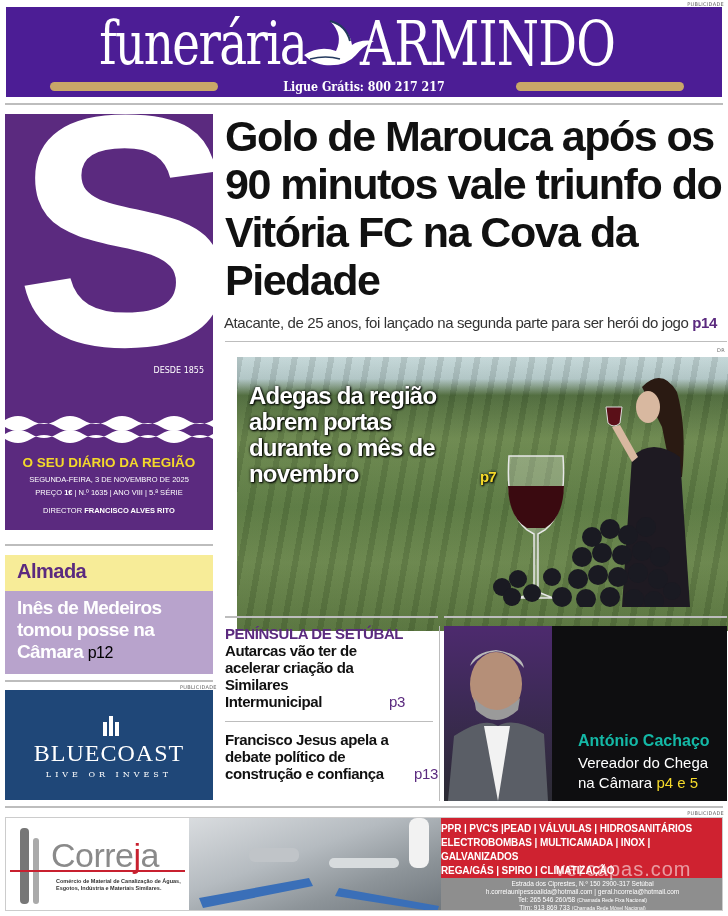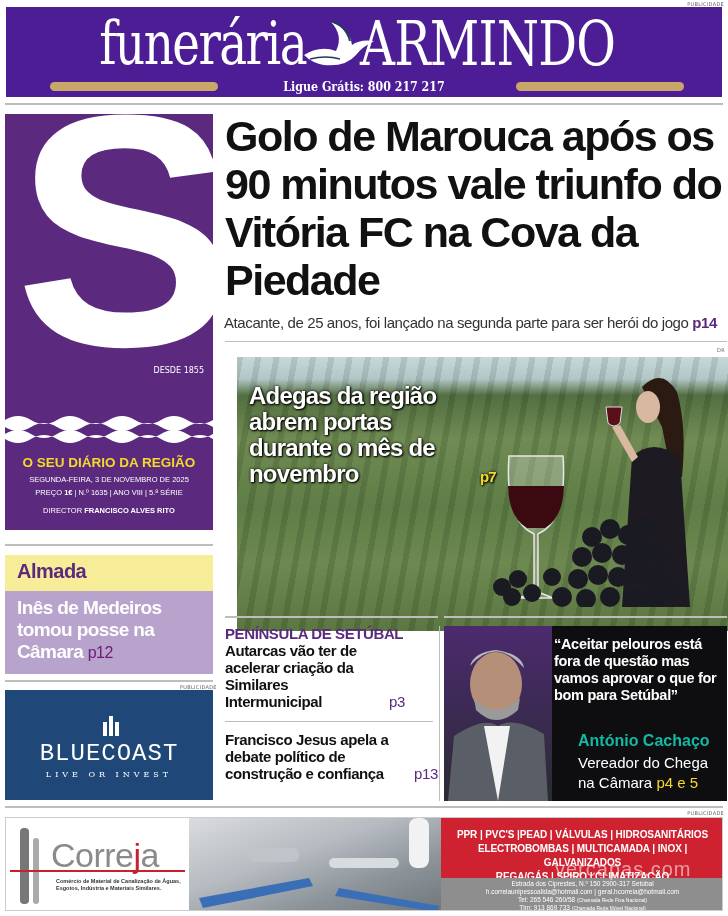--- a/index.html
+++ b/index.html
@@ -38,26 +38,26 @@
   #wine .rows { position: absolute; inset: 0; background: repeating-linear-gradient(100deg, rgba(40,60,25,0.25) 0 6px, rgba(120,150,90,0.15) 6px 18px); opacity: 0.7; }
   #wine .woman { position: absolute; left: 365px; top: 10px; width: 95px; height: 240px; }
   #wine .glass { position: absolute; left: 268px; top: 95px; width: 62px; height: 150px; }
   #wine .grapes { position: absolute; left: 245px; top: 150px; width: 200px; height: 100px; }
   #wine .cap { position: absolute; left: 12px; top: 26px; color: #fff; font-family: "Liberation Sans", sans-serif; font-weight: bold; font-size: 24px; line-height: 26px; letter-spacing: -0.8px; text-shadow: 0 0 3px #000, 1px 1px 2px #000; }
   #wine .cap .ref { color: #f4d92a; font-size: 15px; }
 
   
   #almada-kicker { left: 5px; top: 555px; width: 208px; height: 36px; background: #f7ec98; color: #5b2a7f; font-family: "Liberation Sans", sans-serif; font-weight: bold; font-size: 20px; padding: 5px 12px; letter-spacing: -0.5px; }
   #almada-body { left: 5px; top: 591px; width: 208px; height: 83px; background: #b8a3cc; color: #fff; font-family: "Liberation Sans", sans-serif; font-weight: bold; font-size: 19px; line-height: 22px; padding: 6px 12px; letter-spacing: -0.6px; }
-  #almada-body .ref { color: #701a75; font-weight: normal; font-size: 16px; }
+  #almada-body .ref { color: #000000; font-weight: normal; font-size: 16px; }
 
   
   #bluecoast { left: 5px; top: 690px; width: 208px; height: 110px; background: #1f4778; color: #fff; text-align: center; }
   #bluecoast .logo-icon { position: absolute; left: 96px; top: 26px; width: 20px; height: 20px; }
-  #bluecoast .name { position: absolute; left: 0; right: 0; top: 50px; font-family: Liberation Mono, monospace; font-size: 24px; letter-spacing: 1px; }
+  #bluecoast .name { position: absolute; left: 0; right: 0; top: 50px; font-family: Liberation Serif, serif; font-size: 24px; letter-spacing: 1px; }
   #bluecoast .tag { position: absolute; left: 0; right: 0; top: 80px; font-family: "DejaVu Serif", serif; font-size: 8px; letter-spacing: 4px; }
 
   
   .story { position: absolute; font-family: "Liberation Sans", sans-serif; font-weight: bold; color: #111; letter-spacing: -0.4px; }
   .story .kicker { font-size: 15px; display: block; }
   .story .body { font-size: 15px; line-height: 17px; }
   .story .ref { color: #5b2a7f; font-weight: normal; }
   .vline { position: absolute; width: 1px; background: #bdbdbd; }
 
   
@@ -68,21 +68,21 @@
   #chega .role { position: absolute; left: 134px; width: 150px; color: #fff; font-family: "Liberation Sans", sans-serif; font-size: 15px; line-height: 20px; }
   #chega .role .ref { color: #f4d92a; margin-top: 20px; }
 
   
   #bot-ad { left: 5px; top: 817px; width: 718px; height: 94px; border: 1px solid #ccc; background: #fff; overflow: hidden; }
   #bot-ad .logo { position: absolute; left: 4px; top: 4px; width: 180px; height: 86px; }
   #bot-ad .cname { position: absolute; left: 45px; top: 18px; font-family: "Liberation Sans", sans-serif; font-size: 34px; color: #8a8a8a; letter-spacing: -0.5px; }
   #bot-ad .cname .j { color: #c8202f; }
   #bot-ad .cdesc { position: absolute; left: 50px; top: 60px; font-family: "Liberation Sans", sans-serif; font-weight: bold; font-size: 5.5px; color: #333; line-height: 7px; width: 140px; }
   #bot-ad .tools { position: absolute; left: 183px; top: 0; width: 252px; height: 94px; background: linear-gradient(160deg, #d9dcdf 0%, #b5bbc0 40%, #8d9499 70%, #6f767c 100%); }
-  #bot-ad .red { position: absolute; left: 435px; top: 0; width: 283px; height: 72px; background: #cf2230; color: #fff; text-align: center; font-family: "Liberation Sans", sans-serif; font-weight: bold; font-size: 10px; line-height: 14px; padding-top: 10px; letter-spacing: -0.1px; }
+  #bot-ad .red { position: absolute; left: 435px; top: 0; width: 283px; height: 72px; background: #cf2230; color: #fff; font-family: "Liberation Sans", sans-serif; font-weight: bold; font-size: 10px; line-height: 14px; padding-top: 4px; letter-spacing: -0.1px; }
   #bot-ad .grey { position: absolute; left: 435px; top: 60px; width: 283px; height: 34px; background: #8e8e8e; color: #fff; text-align: center; font-family: "Liberation Sans", sans-serif; font-size: 6.5px; line-height: 8px; padding-top: 2px; }
   #bot-ad .grey .s { font-size: 5px; }
   #watermark { left: 555px; top: 858px; color: rgba(255,255,255,0.55); font-family: "Liberation Sans", sans-serif; font-size: 20px; letter-spacing: 1px; }
 </style>
 </head>
 <body>
 
 <div class="abs tiny" style="right:4px; top:1px;">PUBLICIDADE</div>
 <div id="top-ad" class="abs">
   <div class="brand">
@@ -212,21 +212,20 @@
 <div id="chega" class="abs">
   <div class="photo">
     <svg width="108" height="175" viewBox="0 0 108 175">
       <ellipse cx="52" cy="58" rx="26" ry="32" fill="#b58f78"></ellipse>
       <path d="M26 40 Q52 10 80 42 Q78 28 52 24 Q30 26 26 40 Z" fill="#b8b8b8"></path>
       <path d="M30 72 Q52 96 76 72 L74 84 Q52 104 32 84 Z" fill="#9a9a9a"></path>
       <path d="M4 175 L10 110 Q40 90 54 100 Q70 90 100 108 L104 175 Z" fill="#5a5e66"></path>
       <path d="M40 100 L54 175 L66 100 Z" fill="#f2f2f2"></path>
     </svg>
   </div>
-  <div class="quote">“Aceitar pelouros está fora de questão mas vamos aprovar o que for bom para Setúbal”</div>
   <div class="who">António Cachaço</div>
   <div class="role" style="top:127px;">Vereador do Chega</div>
   <div class="role" style="top:147px;">
     <span>na Câmara</span>
     <span class="ref">p4 e 5</span>
   </div>
 </div>
 <div class="hr" style="left:5px; top:806px; width:718px;"></div>
 <div class="abs tiny" style="right:4px; top:810px;">PUBLICIDADE</div>
 

